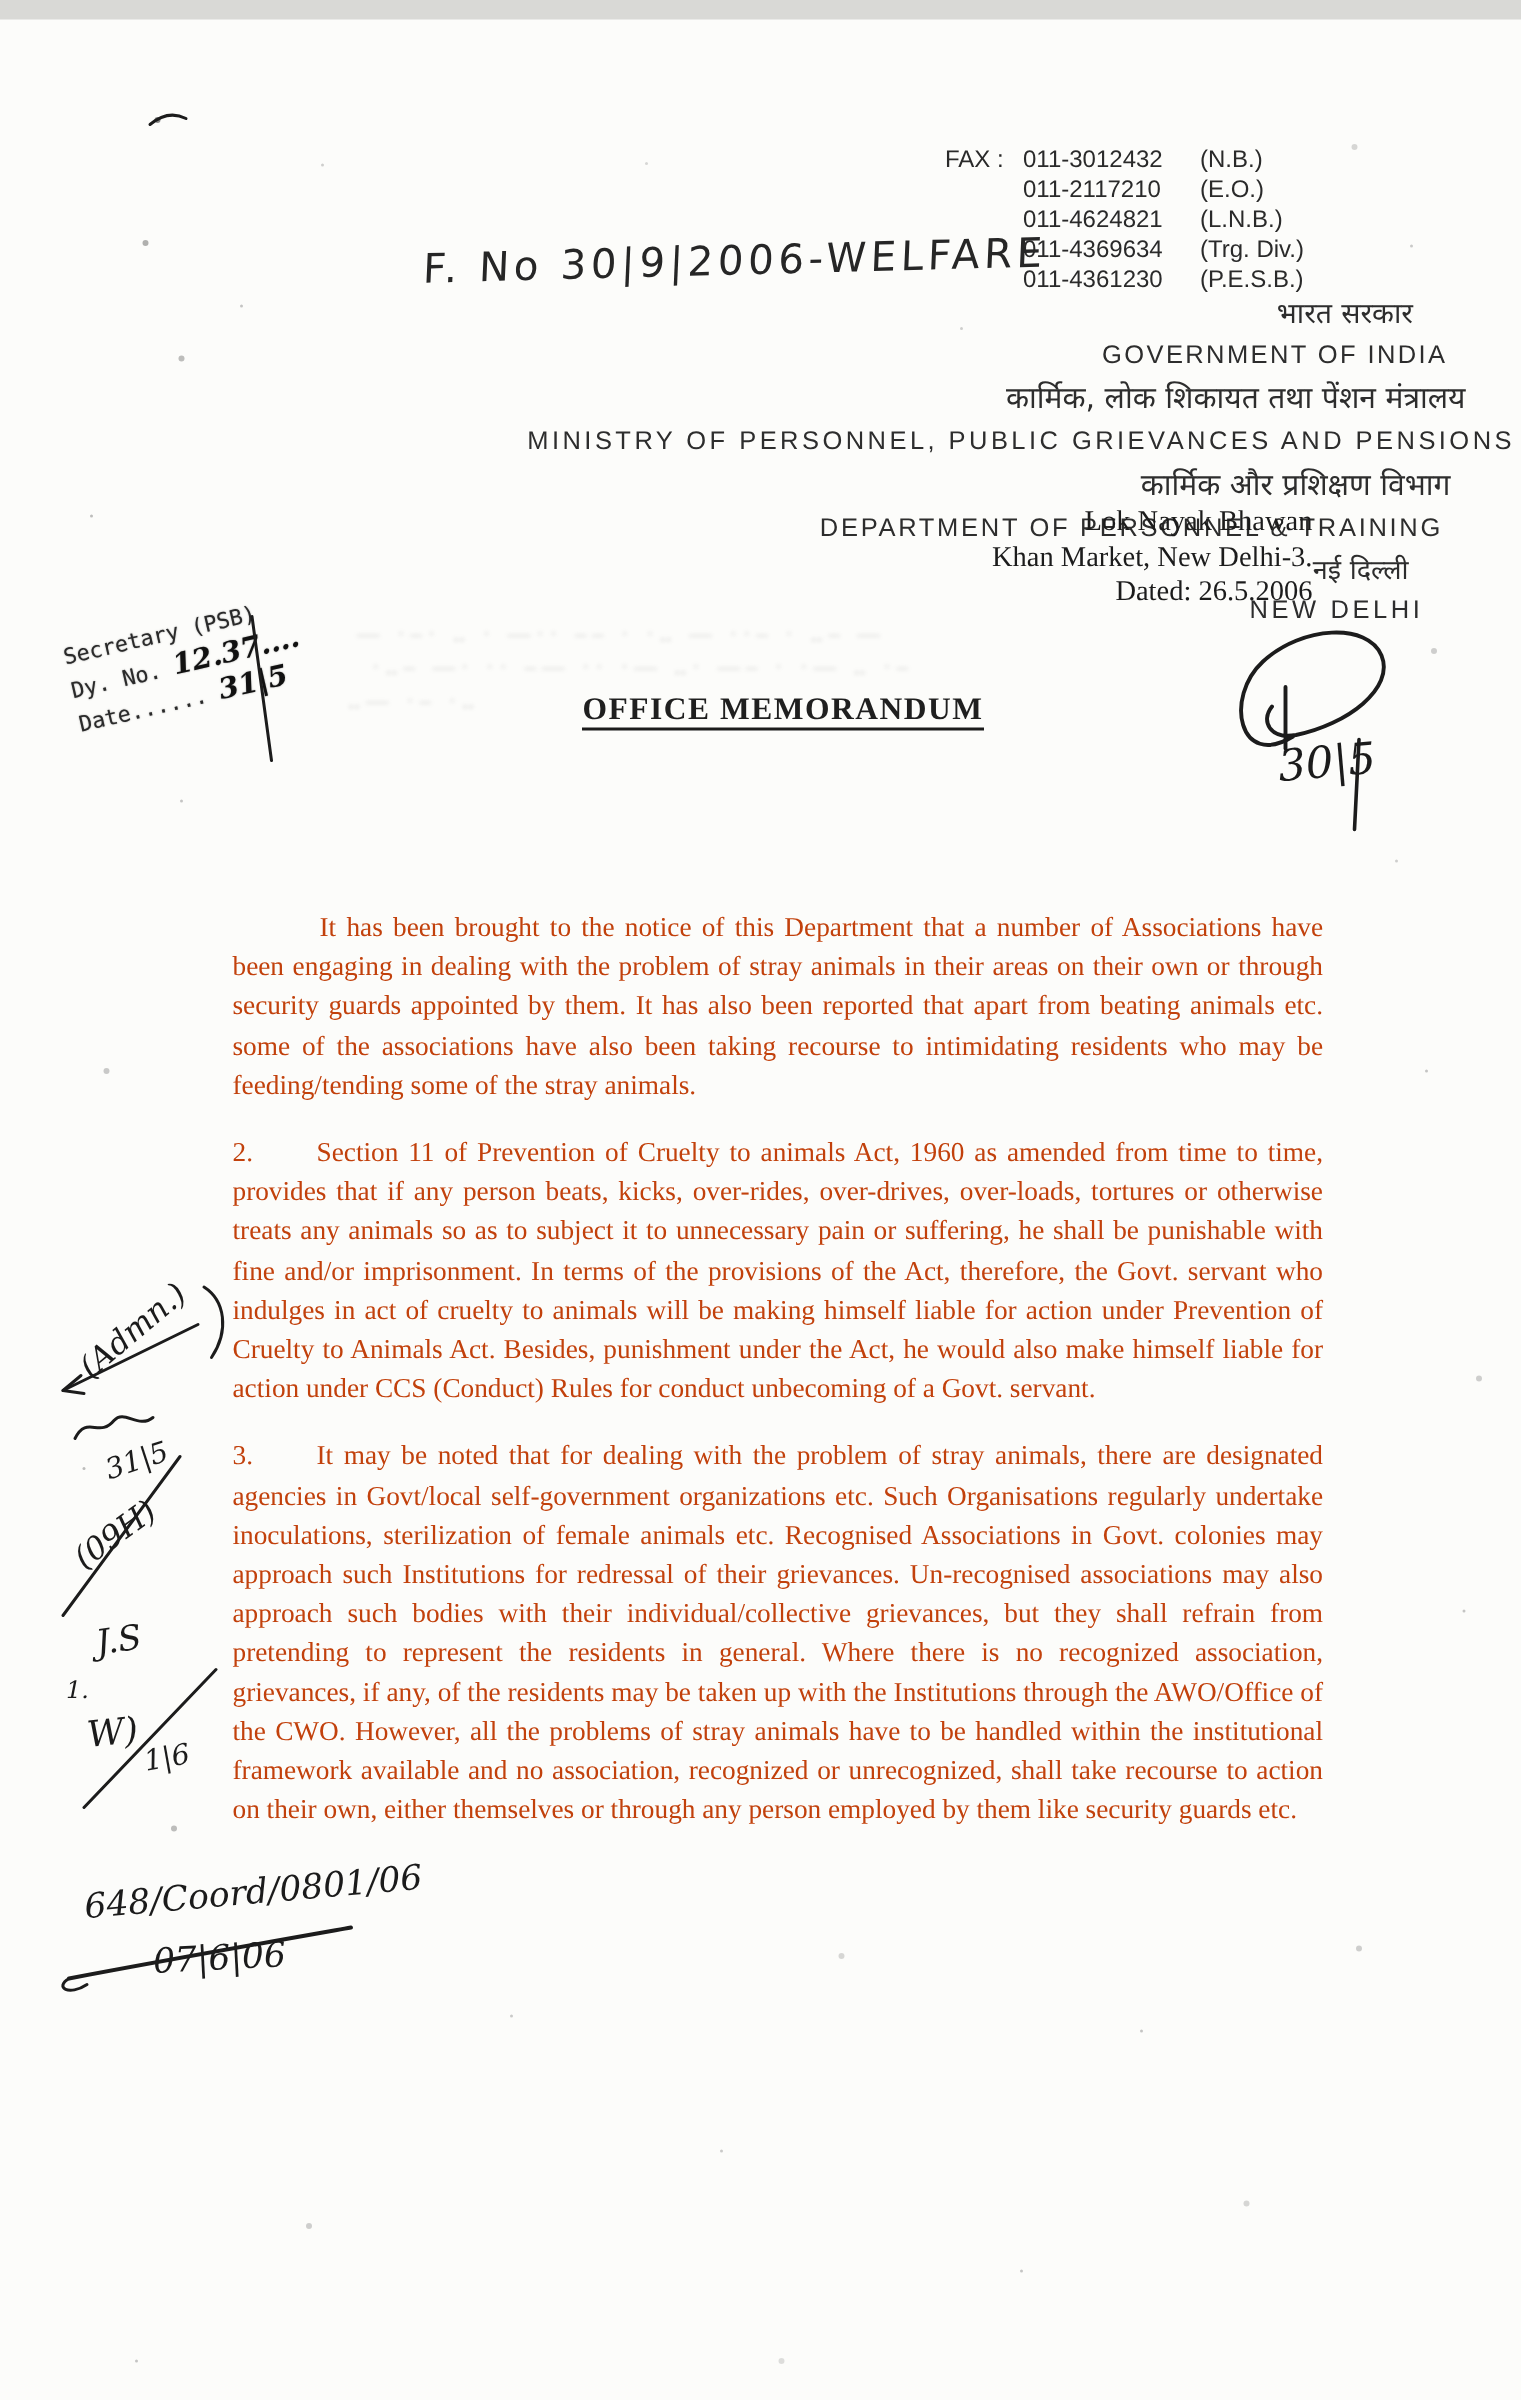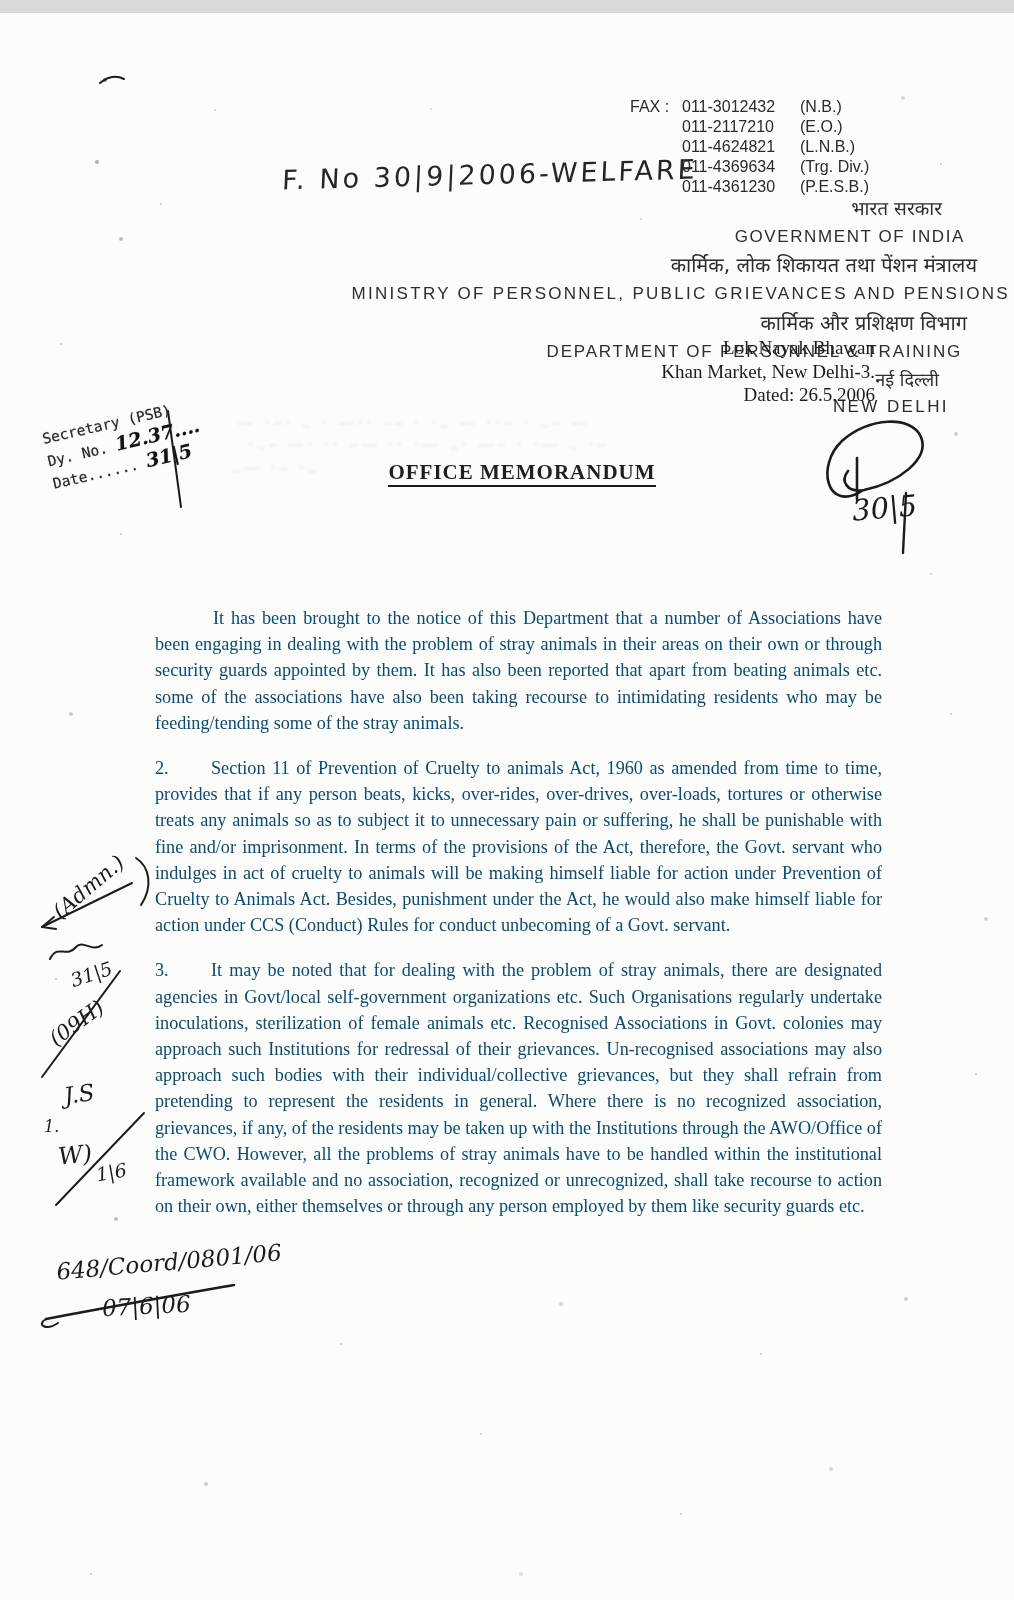--- a/index.html
+++ b/index.html
@@ -61,21 +61,21 @@
   .stamp .hand { font-family:"DejaVu Serif", serif; font-style:italic; font-size:19px; font-weight:bold; color:#111; }
 
   
   .om-title { position:absolute; left:0; top:447px; width:1044px; text-align:center; }
   .om-title span { font-size:21px; font-weight:bold; letter-spacing:1px;
     border-bottom:2.5px solid #1b1b1b; padding-bottom:1px; }
   .subject { position:absolute; left:272px; top:529px; font-size:19.5px; font-weight:bold; color:#171717; }
 
   
   .body-text { position:absolute; left:155px; top:592px; width:727px;
-    font-size:18.2px; line-height:26.2px; text-align:justify; color:#0c4a6e; }
+    font-size:18.2px; line-height:26.2px; text-align:justify; color:#c2410c; }
   .para { margin:0 0 19px 0; }
   .para-first { text-indent:58px; }
   .pnum { display:inline-block; width:56px; }
   .pnum:empty { display:none; }
 
   
   .ghost { position:absolute; color:#8f8f8f; opacity:.42; filter:blur(1.5px);
     font-size:15px; letter-spacing:4px; white-space:nowrap; }
   .ghost1 { left:238px; top:398px; width:640px; }
   .ghost2 { left:248px; top:420px; width:620px; }

